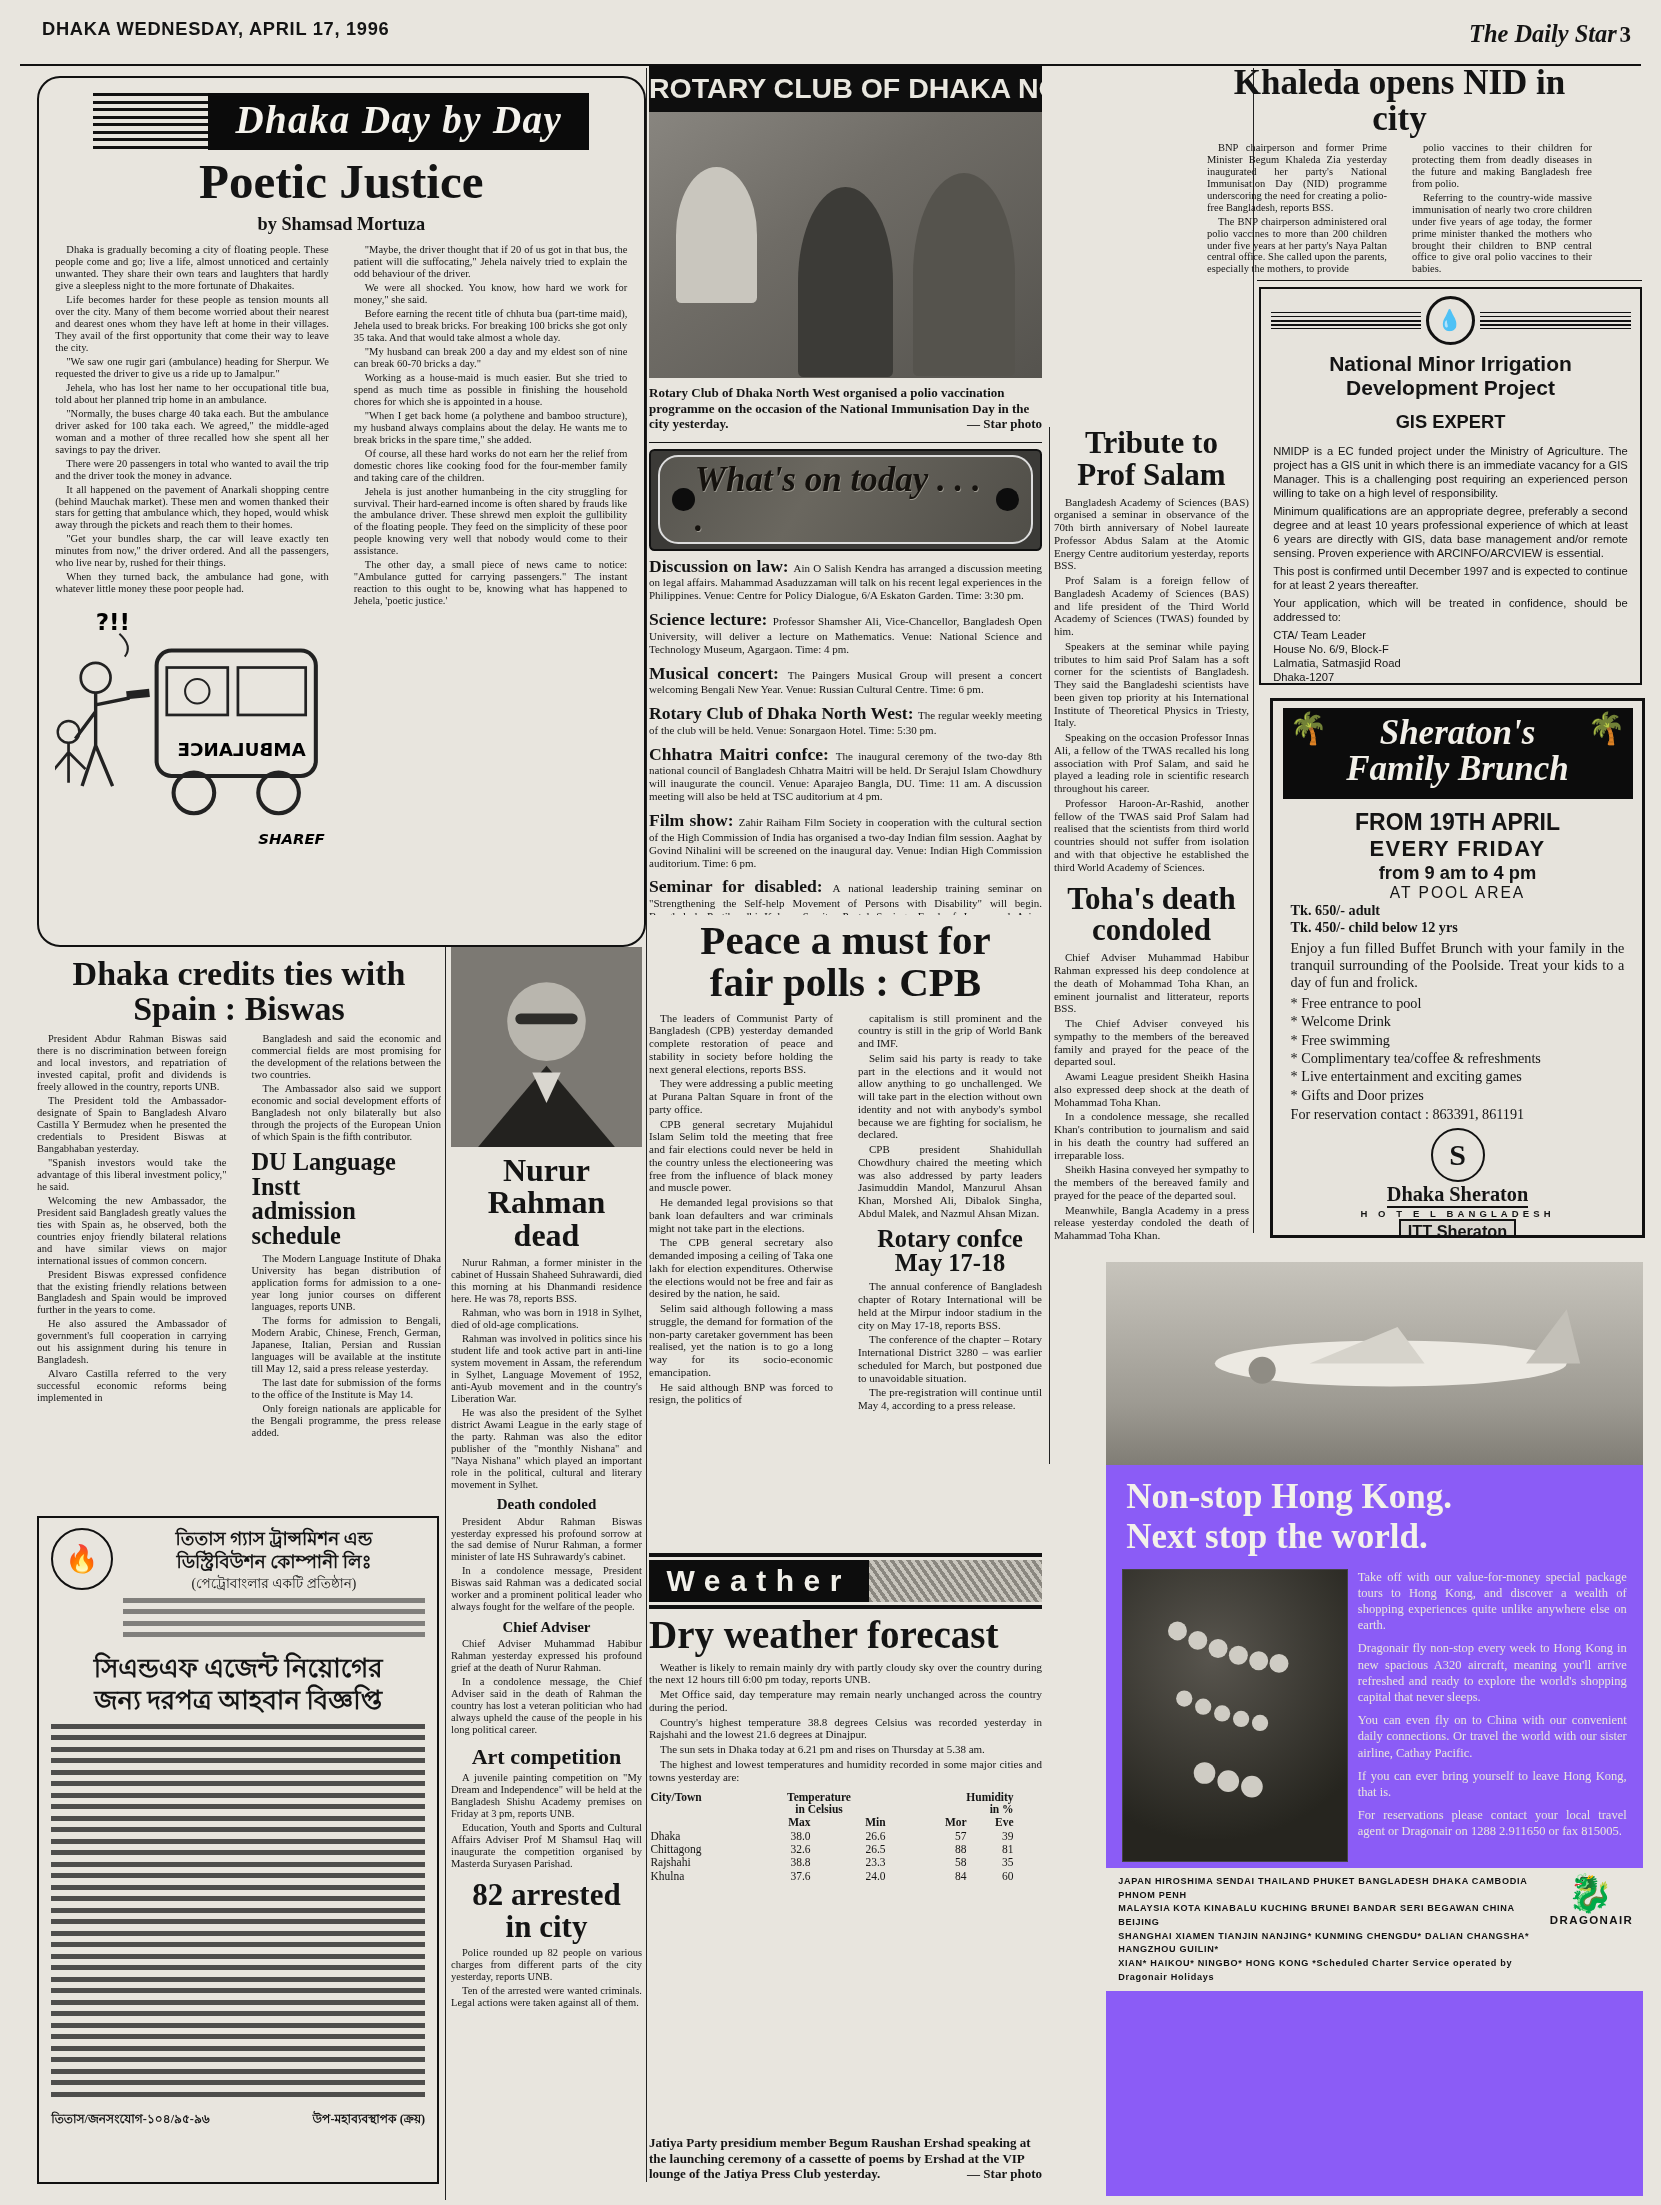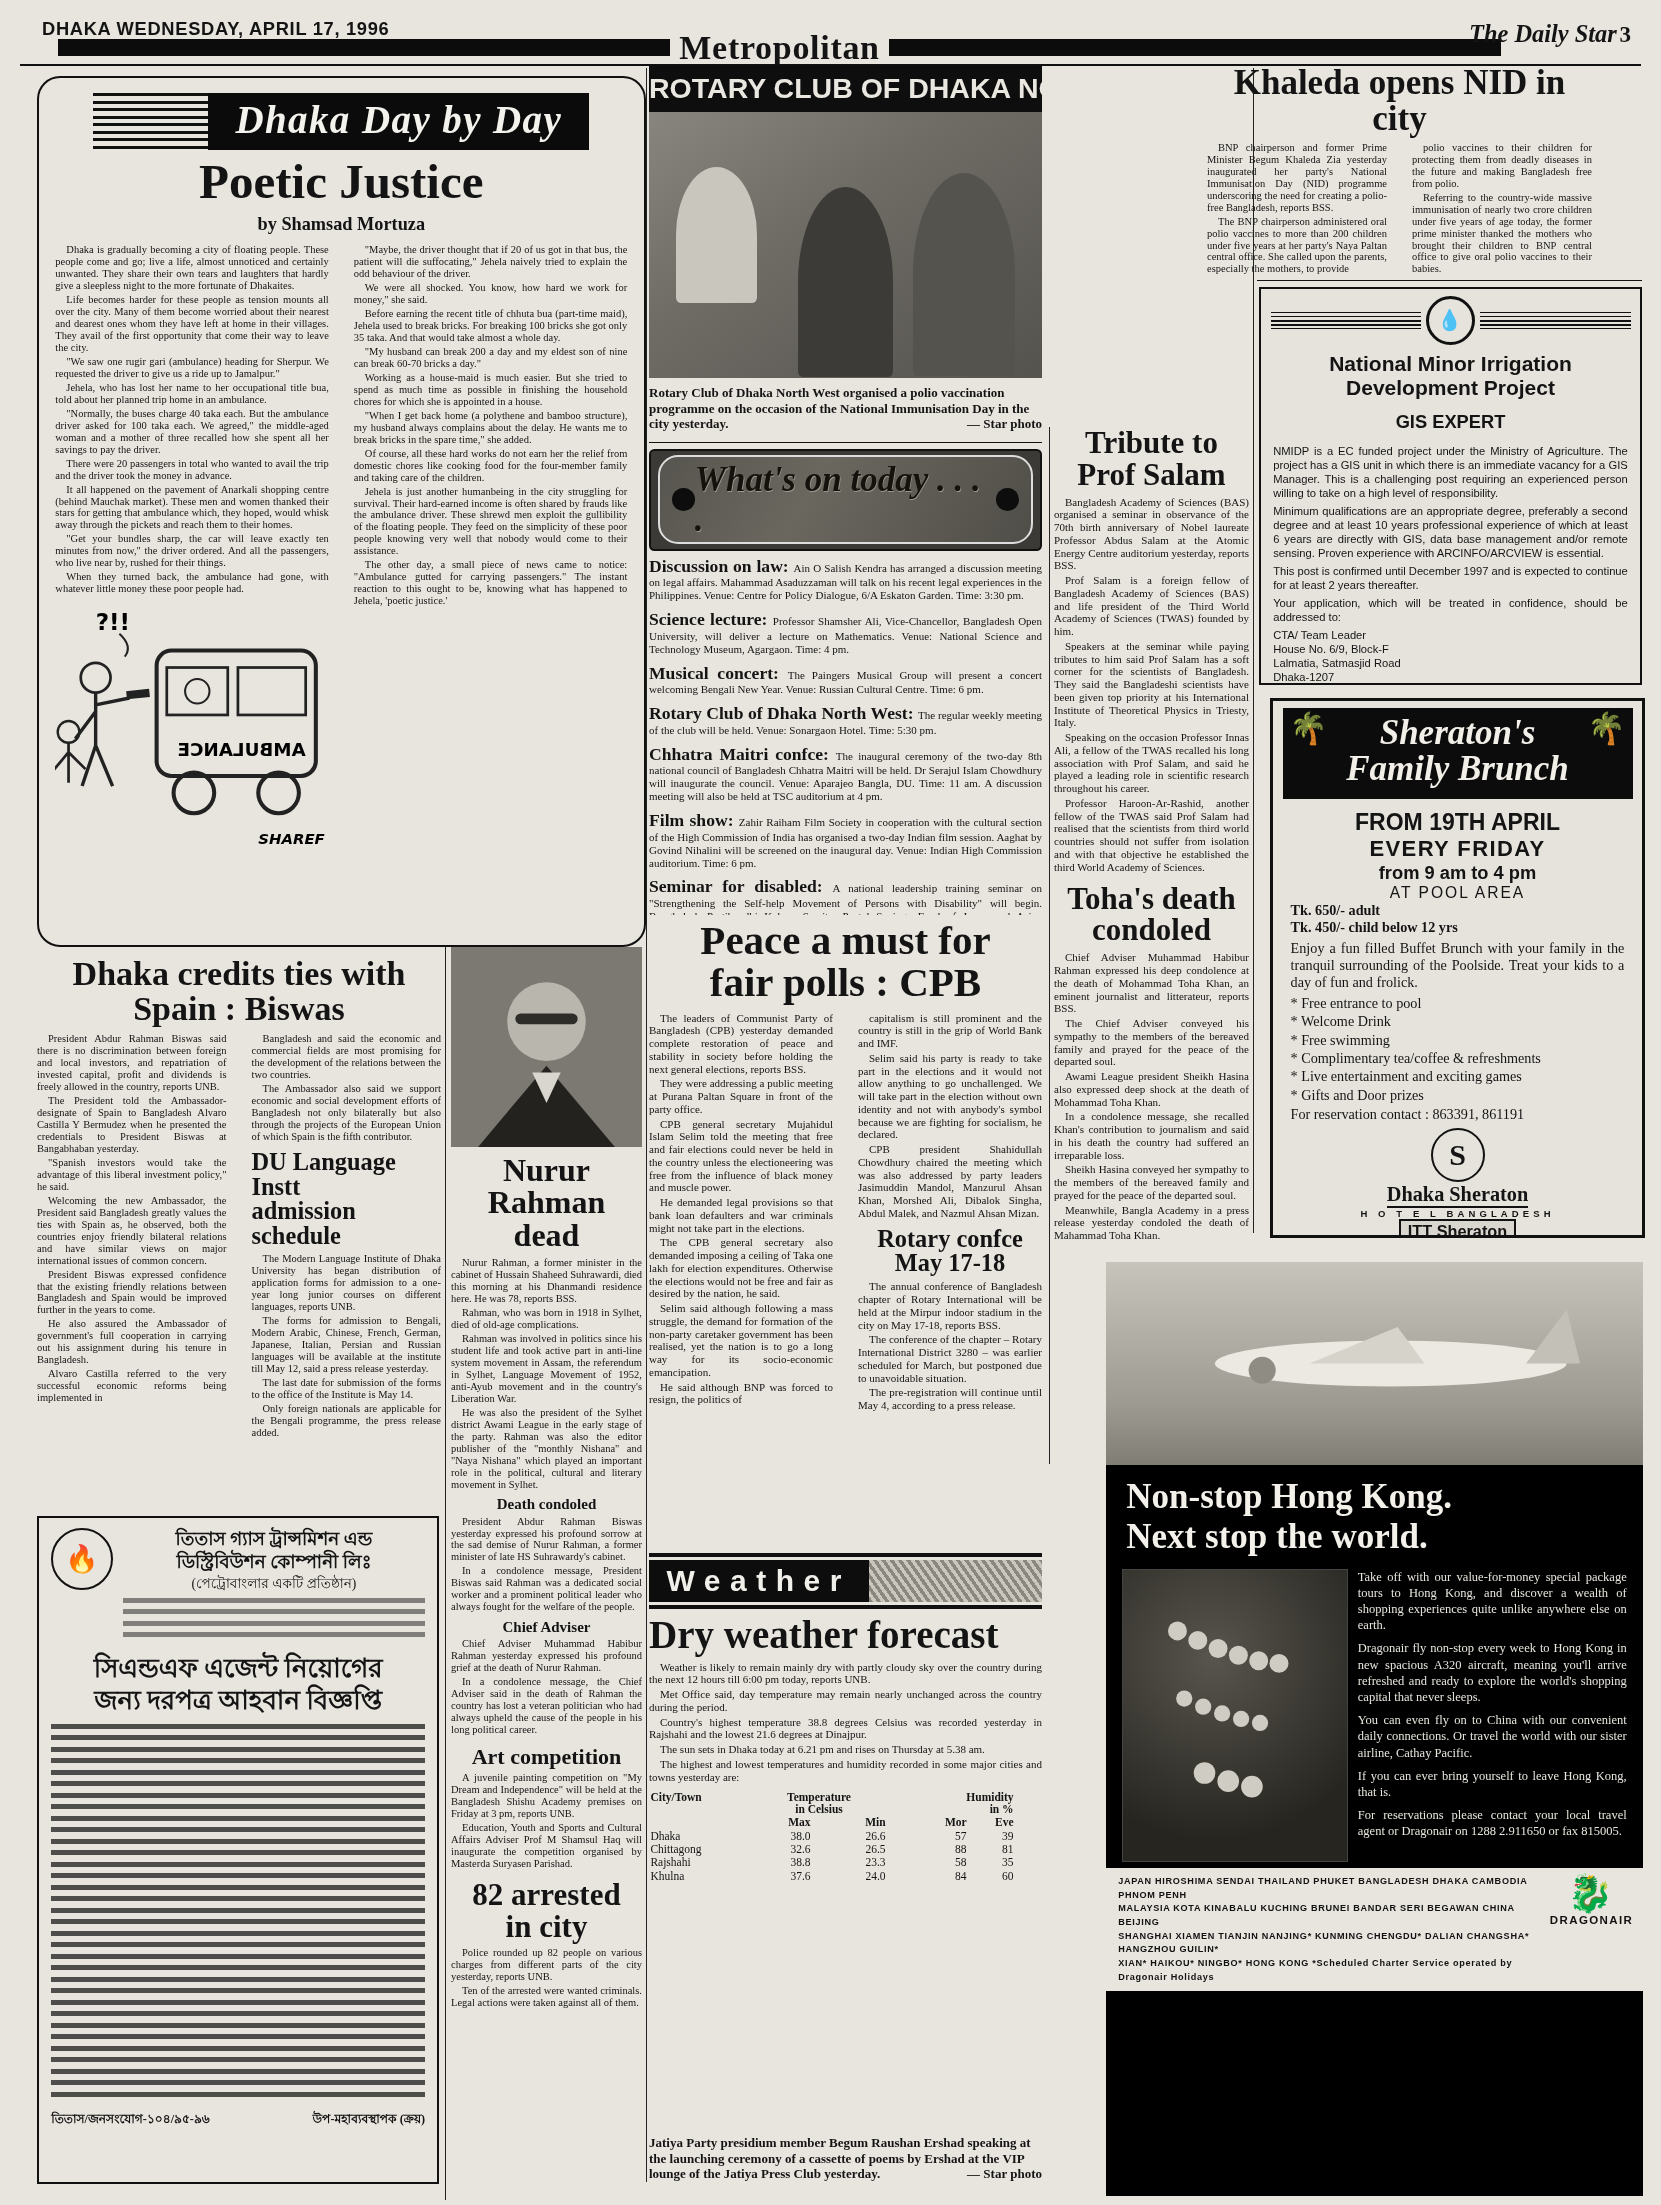--- a/index.html
+++ b/index.html
@@ -77,21 +77,21 @@
   .sher-title{font-size:35px;font-weight:bold;font-style:italic;line-height:1.05;}
   .sher-center{text-align:center;font-family:"Liberation Sans",sans-serif;font-weight:bold;}
   .sher-body{padding:0 17.6px;font-size:14.2px;}
   .sher-body p{margin:4.1px 0;text-align:justify;}
   .sher-list{list-style:none;padding:0;margin:2.7px 0;}
   .sher-list li{margin:1.4px 0;}
   .sher-logo{width:50px;height:50px;border:2.7px solid #111;border-radius:50%;margin:4.1px auto 1.4px;display:flex;align-items:center;justify-content:center;font-size:30px;font-weight:bold;}
   .itt-box{display:inline-block;border:2px solid #111;padding:1.4px 6.8px;font-family:"Liberation Sans",sans-serif;font-weight:bold;font-size:16.3px;background:#d9d6cf;}
 
   
-  #dragonair{background:#000000;overflow:hidden;}
+  #dragonair{background:#8b5cf6;overflow:hidden;}
   .drag-photo{position:relative;height:203px;background:linear-gradient(to bottom,#c7c4bc,#9d9a92 70%,#807d75);}
   .drag-head{color:#f3f1ea;font-size:35px;font-weight:bold;padding:12.2px 20.3px 4.1px;line-height:1.15;}
   .drag-mid{display:flex;gap:9.5px;padding:6.8px 16.3px;}
   .pearls{width:224px;height:291px;background:radial-gradient(circle at 40% 30%,#58554e,#26251f 75%);border:0.7px solid #444;position:relative;overflow:hidden;}
   .drag-copy{flex:1;color:#e9e6de;font-size:12.5px;line-height:1.3;}
   .drag-copy p{margin:0 0 6.8px;text-align:justify;}
   .drag-strip{background:#e8e5de;color:#111;font-family:"Liberation Sans",sans-serif;font-weight:bold;
               font-size:9.1px;padding:6.8px 12.2px;line-height:1.5;letter-spacing:0.7px;display:flex;gap:11px;}
   .drag-logo{width:81px;text-align:center;font-family:"Liberation Sans",sans-serif;}
   .drag-logo .emblem{font-size:37px;line-height:1;}
@@ -108,25 +108,20 @@
   .sim-lines.light{opacity:.55;}
   .titas-sign{display:flex;justify-content:space-between;font-size:12.2px;font-weight:bold;margin-top:8.1px;}
   .fig{position:absolute;border-radius:50% 50% 5.4px 5.4px;}
 </style>
 </head>
 <body>
 
 <div id="paper">
 
   <div class="abs date-line" style="left:42px;top:17.6px;">DHAKA  WEDNESDAY, APRIL 17, 1996</div>
-  <div class="abs metro-wrap" style="left:58px;top:28.5px;width:1443px;">
-    <div class="metro-bar"></div>
-    <div class="metro-title">Metropolitan</div>
-    <div class="metro-bar" style="max-width:691px;"></div>
-  </div>
   <div class="abs" style="right:30px;top:20.3px;white-space:nowrap;">
     <span class="masthead">The Daily Star</span>
     <span class="pageno">3</span>
   </div>
   <div class="rule-h" style="left:20.3px;right:20.3px;top:64px;"></div>
 
   <div class="rule-v" style="left:646px;top:68px;height:2114px;"></div>
   <div class="rule-v" style="left:1049px;top:427px;height:1037px;"></div>
   <div class="rule-v" style="left:1253px;top:68px;height:1165px;"></div>
   <div class="rule-v" style="left:445px;top:947px;height:1253px;"></div>

